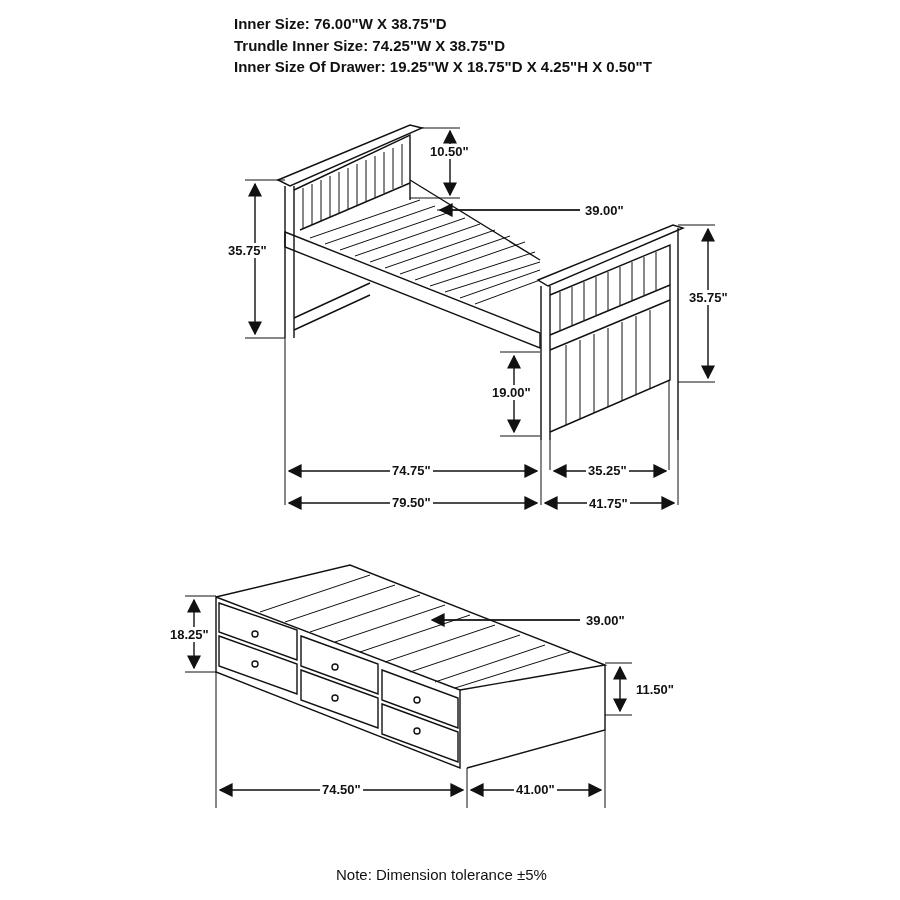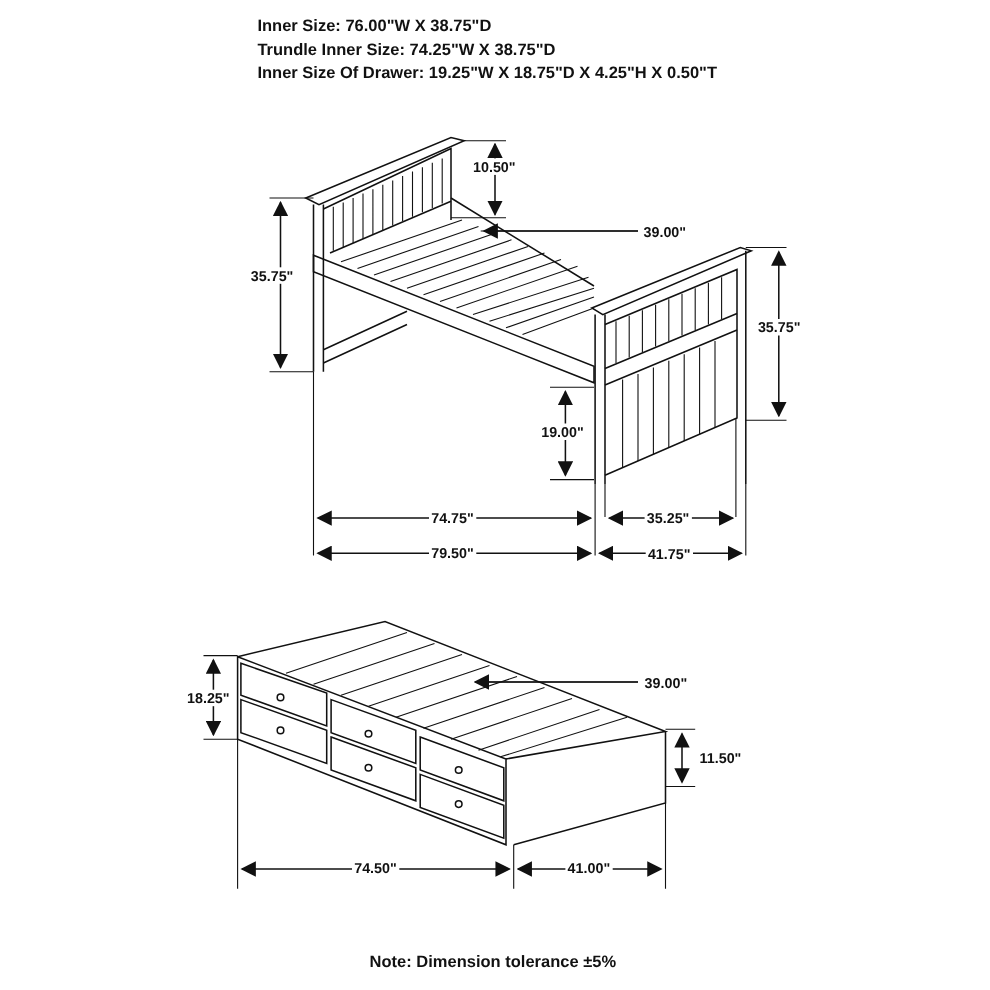--- a/index.html
+++ b/index.html
@@ -1,21 +1,21 @@
 <!DOCTYPE html>
 <html><head>
 <meta charset="utf-8">
 <style>
   html, body { margin: 0; padding: 0; background: #ffffff; }
   body { width: 900px; height: 900px; position: relative; overflow: hidden;
          font-family: "Liberation Sans", sans-serif; color: #111; }
   .spec { position: absolute; left: 234px; font-weight: bold; font-size: 15px; line-height: 19px; white-space: nowrap; }
   .dim { position: absolute; font-weight: bold; font-size: 13px; white-space: nowrap; background: #fff; padding: 0 2px; }
   svg { position: absolute; left: 0; top: 0; }
-  .note { position: absolute; left: 336px; top: 866px; font-weight: bold; font-size: 15px; white-space: nowrap; }
+  .note { position: absolute; left: 336px; top: 866px; font-weight: normal; font-size: 15px; white-space: nowrap; }
 </style>
 </head>
 <body>
 
 <div class="spec" style="top:14px">Inner Size: 76.00"W X 38.75"D</div>
 <div class="spec" style="top:36px">Trundle Inner Size: 74.25"W X 38.75"D</div>
 <div class="spec" style="top:57px">Inner Size Of Drawer: 19.25"W X 18.75"D X 4.25"H X 0.50"T</div>
 
 <svg width="900" height="900" viewBox="0 0 900 900" fill="none" stroke="#111" stroke-width="1.4">
   <defs>

